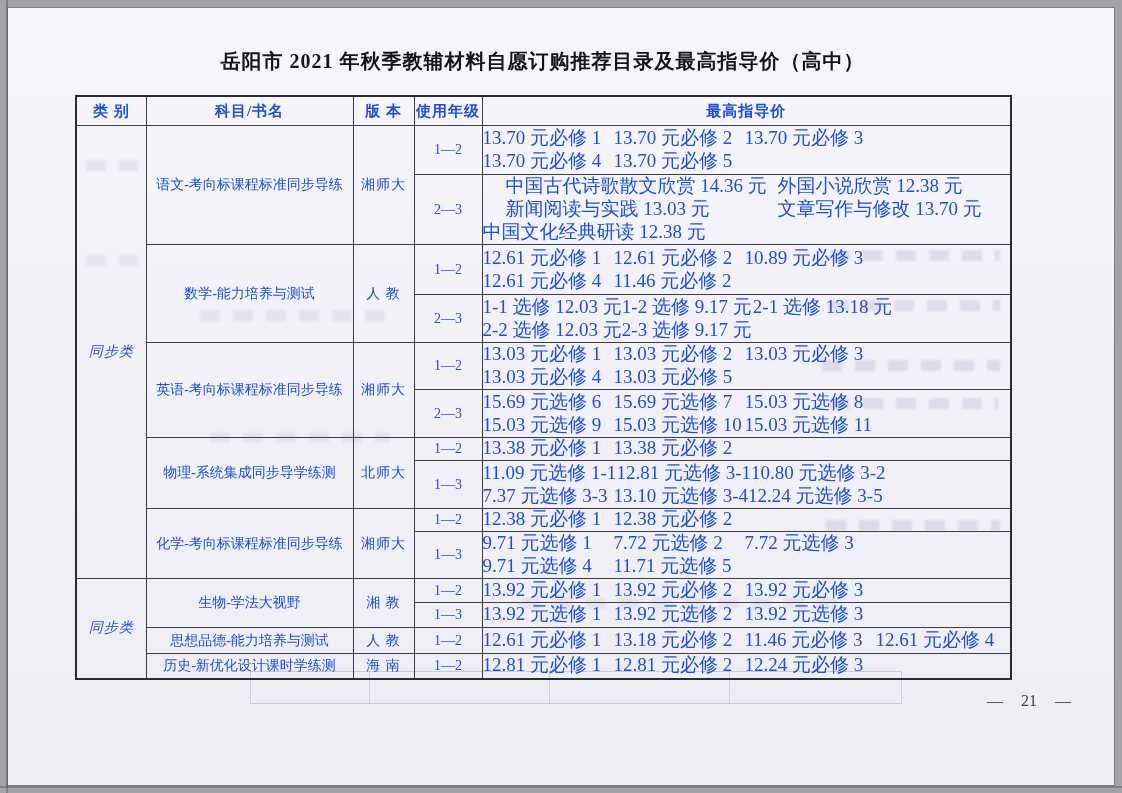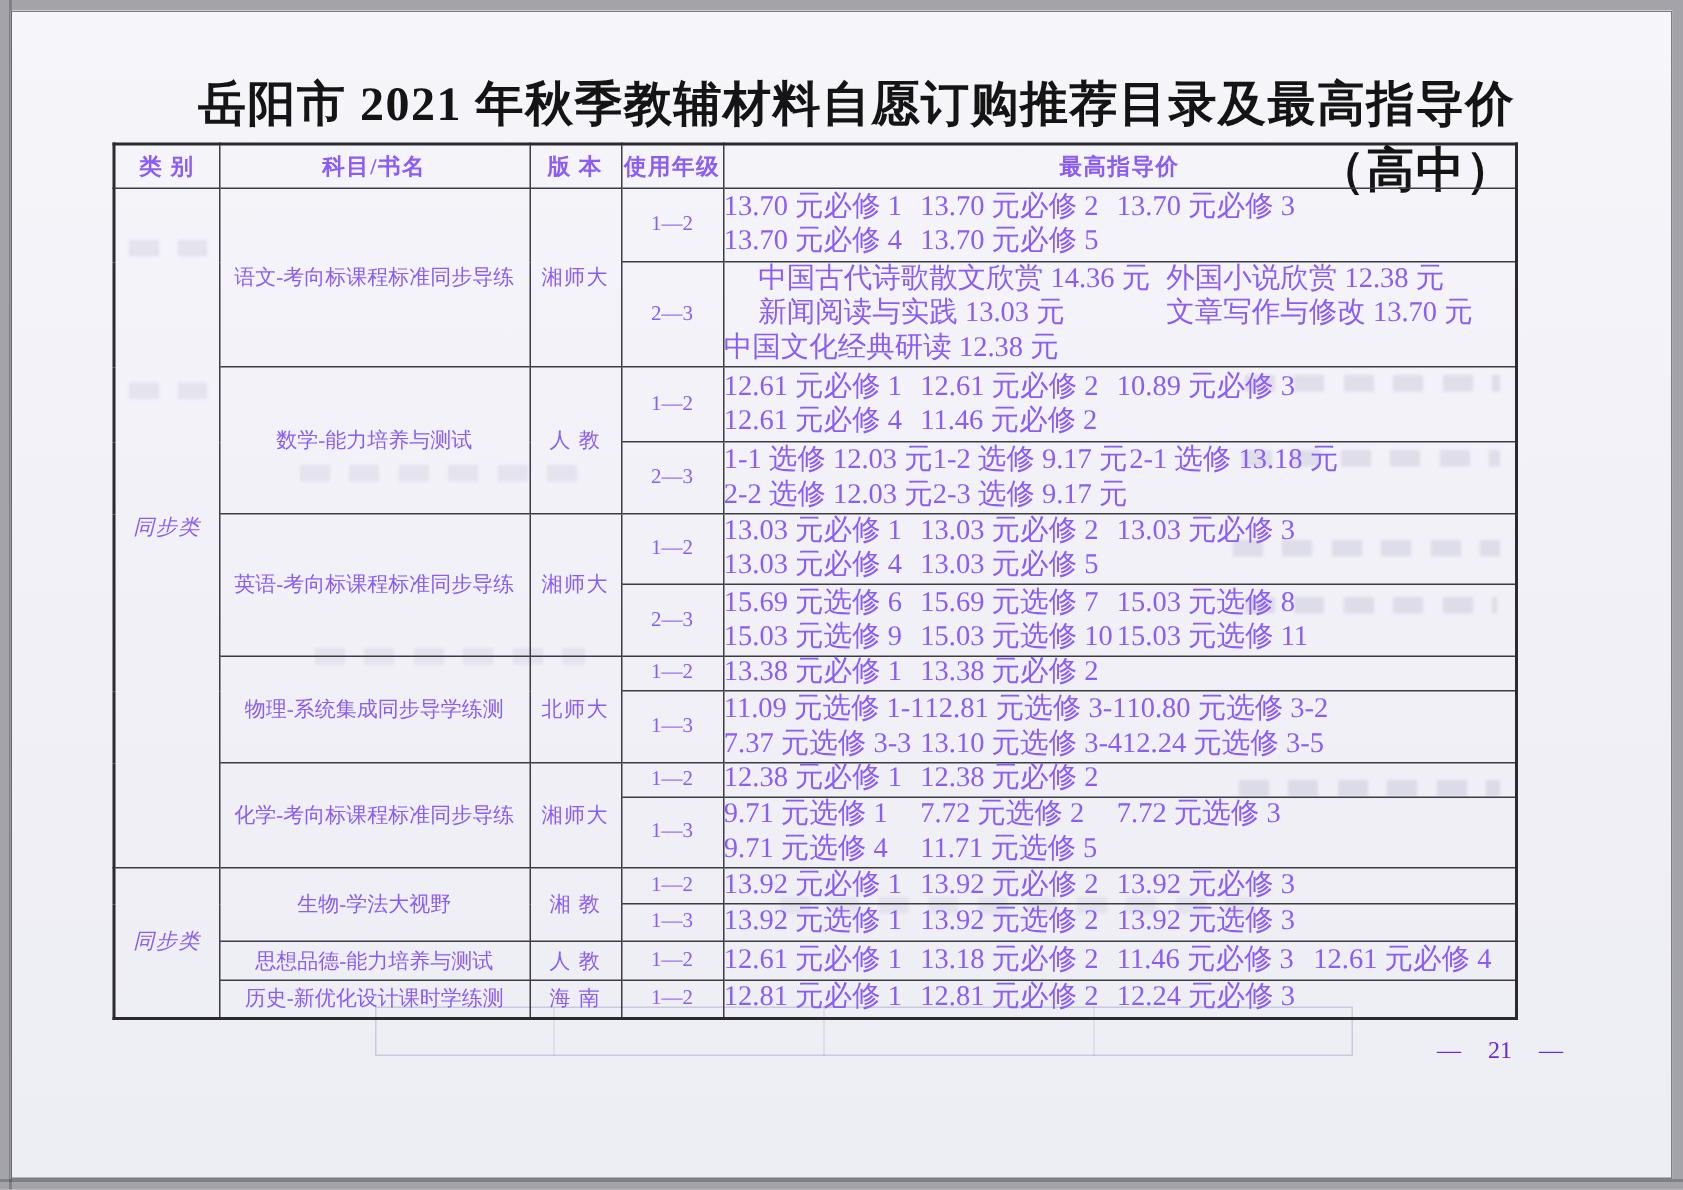--- a/index.html
+++ b/index.html
@@ -16,48 +16,48 @@
     pointer-events:none;z-index:30;box-sizing:border-box;
   }
   
   #paper-tint{
     position:absolute;inset:7px;
     background:linear-gradient(180deg,#f6f5fa 0%,#f1f0f7 55%,#ededf4 100%);
     z-index:0;
   }
   #doc-title{
     position:absolute;left:75px;top:48px;width:935px;
-    text-align:right;font-weight:bold;font-size:32px;letter-spacing:1px;
+    text-align:center;font-weight:bold;font-size:20px;letter-spacing:1px;
     z-index:5;color:#141414;
   }
   table.catalog{
     position:absolute;left:75px;top:95px;width:935px;height:575px;
     border-collapse:collapse;table-layout:fixed;z-index:5;
     background:transparent;
   }
   table.catalog td,th{
     border:1px solid #3c3c42;
     padding:0;vertical-align:middle;
-    font-size:14px;color:#8b5cf6;
+    font-size:14px;color:#1d4ed8;
   }
   table.catalog{border:2px solid #2a2a30;}
   tr.hdr th{font-size:15px;font-weight:bold;letter-spacing:1px;height:28px;background:transparent;}
   td.cat{ text-align:center;font-size:15px;letter-spacing:1px;font-style:italic; }
   td.book{ text-align:center;font-size:15px; }
   td.ed{ text-align:center;font-size:15px;letter-spacing:1px; }
   td.grade{ text-align:center;font-size:14px;letter-spacing:0px; }
   td.price{ padding:1px 0 1px 6px; }
   .pl{ line-height:21px; white-space:nowrap; }
   .pl-s{ line-height:20px; }
   .pi{ display:inline-block; min-width:131px; font-size:19px; }
   .pi.wide{ min-width:272px;padding-left:23px; }
   .pi:last-child{ min-width:0; }
   #page-num{
-    position:absolute;left:930px;top:692px;width:140px;
-    font-size:16px;text-align:center;word-spacing:14px;color:#6d28d9;z-index:5;
+    position:absolute;left:959px;top:692px;width:140px;
+    font-size:16px;text-align:center;word-spacing:14px;color:#404040;z-index:5;
   }
   
   .smudge{
     position:absolute;height:11px;z-index:2;opacity:.5;filter:blur(1.1px);
     background:repeating-linear-gradient(90deg,rgba(96,96,148,.28) 0 20px,rgba(96,96,148,0) 20px 33px);
   }
   #ghost-box{
     position:absolute;left:250px;top:671px;width:650px;height:31px;z-index:2;
     border:1px solid rgba(110,110,160,.28);filter:blur(.4px);
     background:

